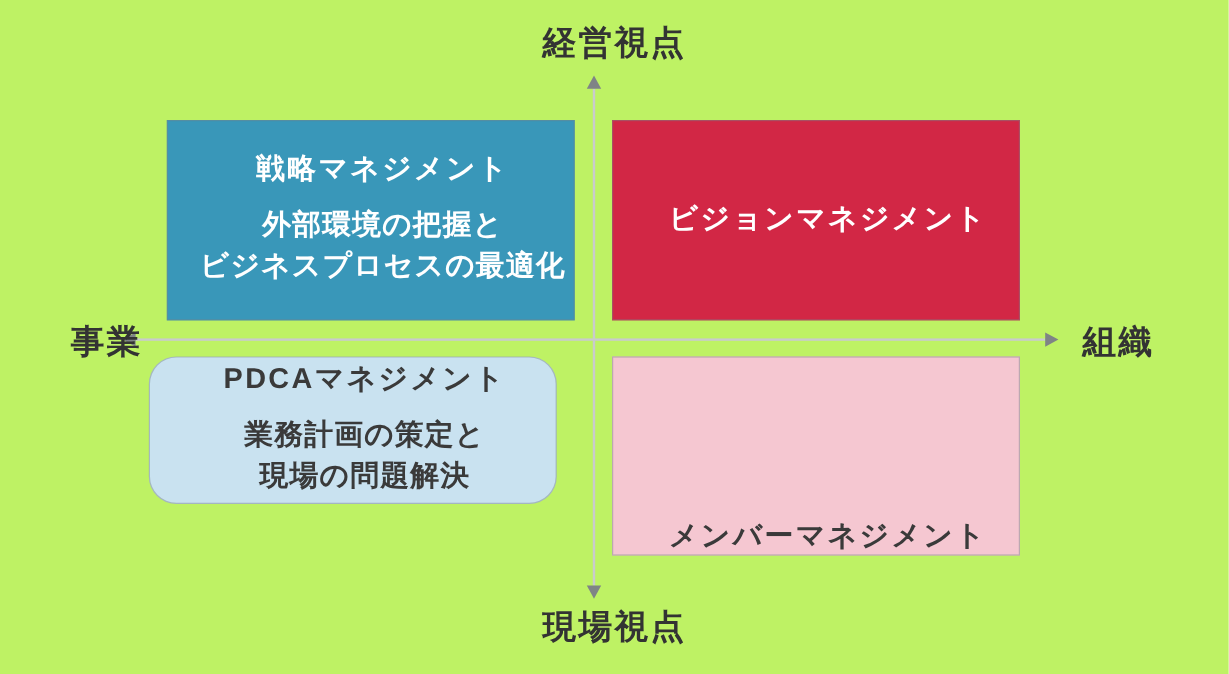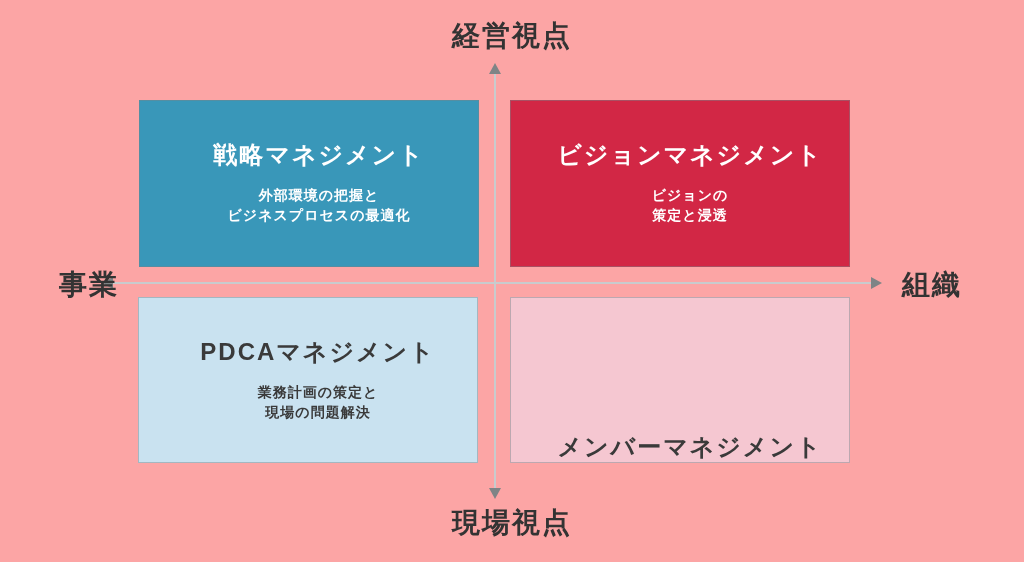--- a/index.html
+++ b/index.html
@@ -4,53 +4,53 @@
 <style>
   html, body {
     margin: 0;
     padding: 0;
     background: #ffffff;
   }
   .canvas {
     position: relative;
     width: 1024px;
     height: 562px;
-    background: #fca5a5;
+    background: #bef264;
     overflow: hidden;
     font-family: "Liberation Sans", "DejaVu Sans", sans-serif;
   }
 
   
   .quad {
     position: absolute;
     width: 340px;
     height: 167px;
     box-sizing: border-box;
     border: 1px solid rgba(120, 130, 136, 0.45);
     display: flex;
     flex-direction: column;
     align-items: center;
     justify-content: center;
     text-align: center;
     padding-left: 20px;
   }
   .q-tl { left: 139px; top: 100px; }
   .q-tr { left: 510px; top: 100px; }
-  .q-bl { left: 138px; top: 297px; height: 166px; }
+  .q-bl { left: 124px; top: 297px; height: 123px; border-radius: 23px; }
   .q-br { left: 510px; top: 297px; height: 166px; }
 
   .q-title {
     font-size: 24px;
     font-weight: bold;
     letter-spacing: 2px;
     line-height: 1.2;
   }
   .q-body {
     margin-top: 15px;
-    font-size: 14px;
+    font-size: 24px;
     font-weight: bold;
     letter-spacing: 1px;
     line-height: 1.45;
     white-space: pre-line;
   }
 
   
   .axis-line {
     position: absolute;
     background: #c9cbcd;
@@ -120,22 +120,20 @@
   <div class="axis-label label-right">組織</div>
 
   <div class="quad q-tl" style="background-color: rgb(57, 151, 185); color: rgb(255, 255, 255);">
     <div class="q-title">戦略マネジメント</div>
     <div class="q-body">外部環境の把握と
 ビジネスプロセスの最適化</div>
   </div>
 
   <div class="quad q-tr" style="background-color: rgb(210, 39, 69); color: rgb(255, 255, 255);">
     <div class="q-title">ビジョンマネジメント</div>
-    <div class="q-body">ビジョンの
-策定と浸透</div>
   </div>
 
   <div class="quad q-bl" style="background-color: rgb(201, 226, 240); color: rgb(58, 58, 58);">
     <div class="q-title">PDCAマネジメント</div>
     <div class="q-body">業務計画の策定と
 現場の問題解決</div>
   </div>
 
   <div class="quad q-br" style="background-color: rgb(245, 199, 209); color: rgb(58, 58, 58); justify-content: flex-end;">
     <div class="q-title">メンバーマネジメント</div>

